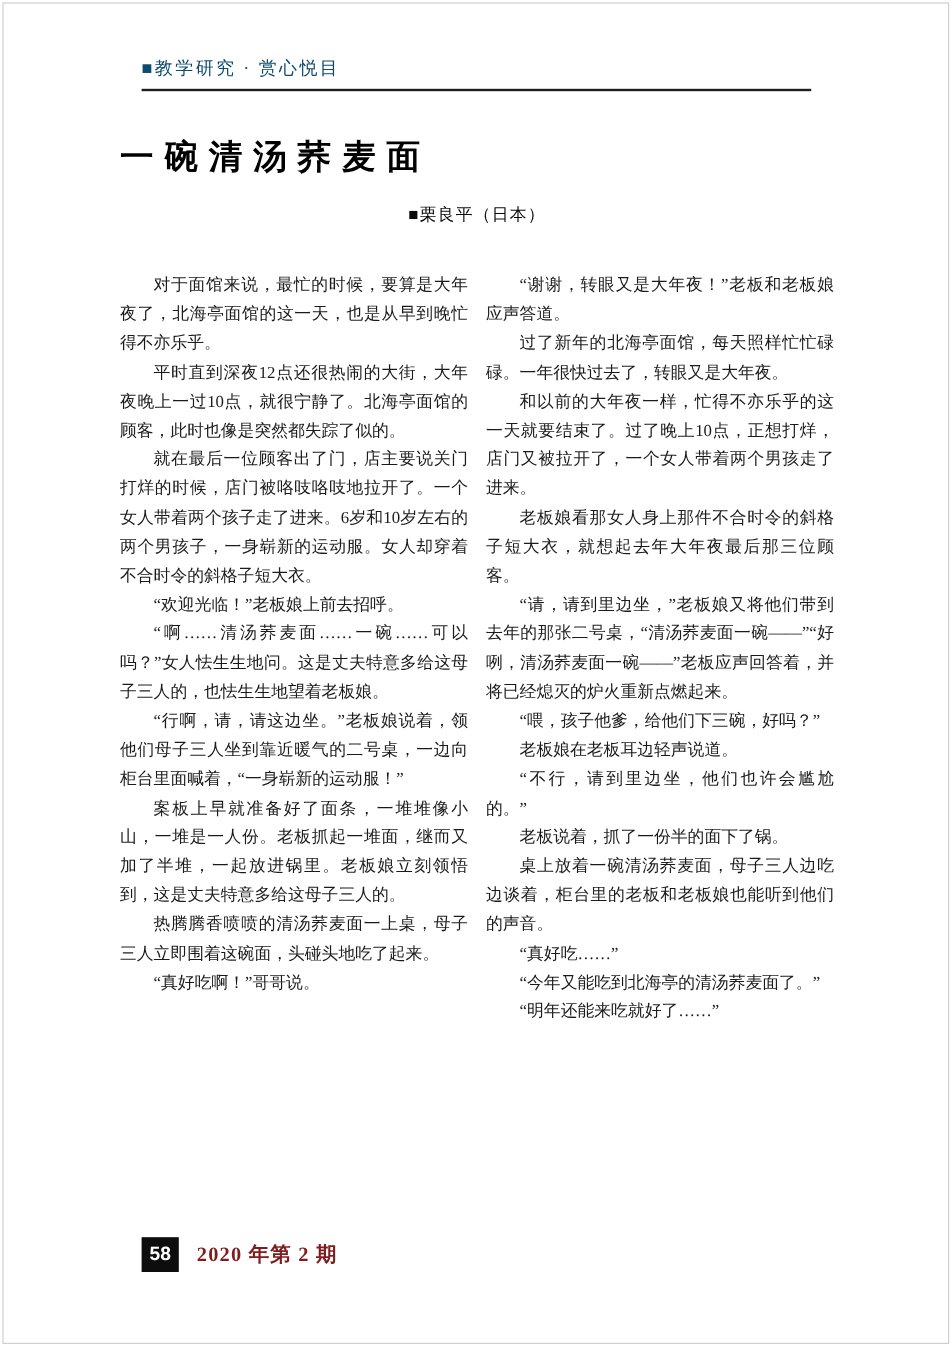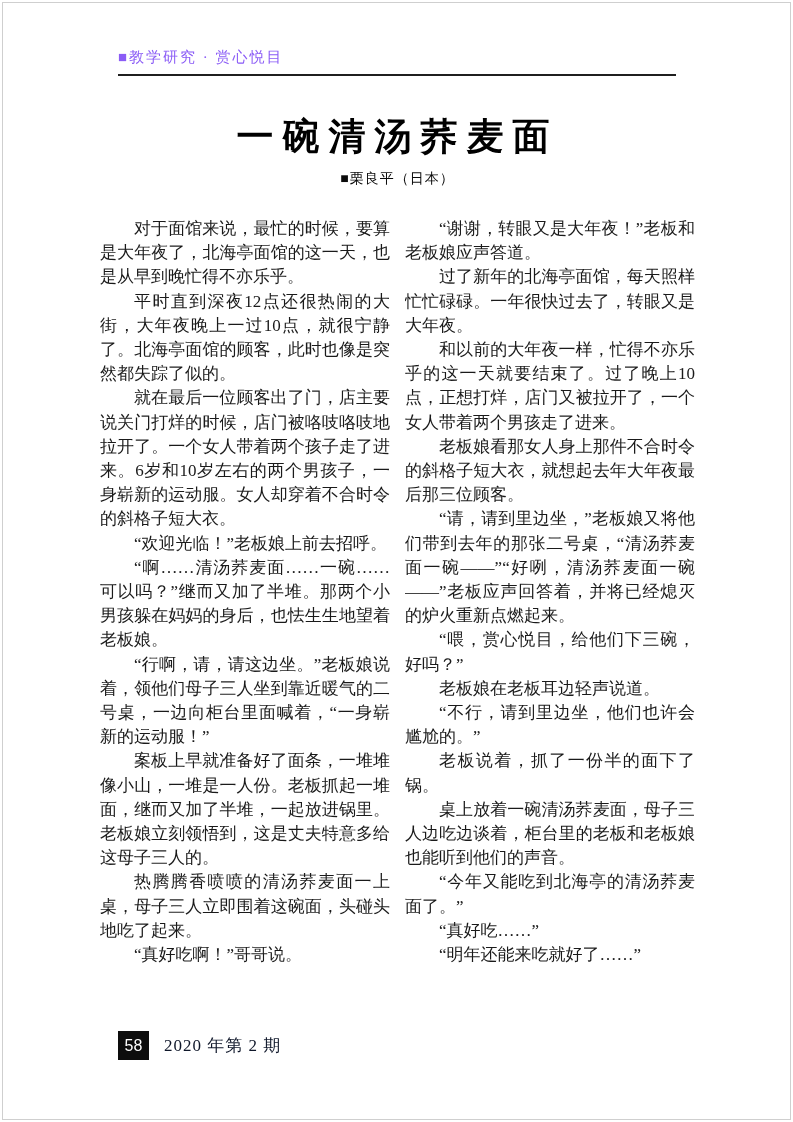--- a/index.html
+++ b/index.html
@@ -5,49 +5,49 @@
   html,body{margin:0;padding:0;background:#ffffff;}
   body{
     width:793px;height:1122px;position:relative;overflow:hidden;
     font-family:"Liberation Serif","DejaVu Serif",serif;
     color:#1a1a1a;
   }
   .sheet{position:absolute;inset:2px;border:1px solid #cfcfcf;pointer-events:none;}
   .header{
     position:absolute;left:118px;top:48px;width:558px;
     border-bottom:2px solid #1f1f1f;padding-bottom:7px;
-    font-size:15px;letter-spacing:2px;color:#8b5cf6;
+    font-size:15px;letter-spacing:2px;color:#0c4a6e;
   }
   .title{
     position:absolute;left:100px;top:112px;width:595px;margin:0;
-    text-align:center;font-size:37px;font-weight:900;letter-spacing:9px;
+    font-size:28px;font-weight:900;letter-spacing:9px;
     font-family:"DejaVu Serif","Liberation Serif",serif;color:#000;
   }
   .author{
     position:absolute;left:100px;top:170px;width:595px;
     text-align:center;font-size:14px;letter-spacing:1px;
     font-family:"Liberation Sans","DejaVu Sans",sans-serif;color:#0a0a0a;
   }
   .columns{
     position:absolute;left:100px;top:217px;width:595px;height:800px;
     display:flex;gap:15px;
   }
-  .col{width:290px;font-size:17px;line-height:24.2px;text-align:justify;overflow:hidden;}
+  .col{width:290px;font-size:14px;line-height:24.2px;text-align:justify;overflow:hidden;margin-top:10px;}
   .col p{margin:0;text-indent:2em;}
   .col p.noindent{text-indent:0;}
   .footer{
     position:absolute;left:118px;top:1031px;
-    display:flex;align-items:center;gap:15px;font-size:17px;
+    display:flex;align-items:center;gap:15px;font-size:17px;font-weight:bold;
   }
   .pagenum{
     display:flex;align-items:center;justify-content:center;
     width:31px;height:29px;background:#0d0d0d;color:#ffffff;
     font-family:"Liberation Sans","DejaVu Sans",sans-serif;font-size:16px;
   }
-  .issue{color:#0f172a;letter-spacing:1px;}
+  .issue{color:#7f1d1d;letter-spacing:1px;}
 </style>
 </head>
 <body>
 
 <div class="sheet"></div>
 
 <div class="header">
   <span>■教学研究 · 赏心悦目</span>
 </div>
 
@@ -55,40 +55,40 @@
 
 <div class="author">■栗良平（日本）</div>
 
 <div class="columns">
   <div class="col">
 
   <p>对于面馆来说，最忙的时候，要算是大年夜了，北海亭面馆的这一天，也是从早到晚忙得不亦乐乎。</p>
       <p>平时直到深夜12点还很热闹的大街，大年夜晚上一过10点，就很宁静了。北海亭面馆的顾客，此时也像是突然都失踪了似的。</p>
       <p>就在最后一位顾客出了门，店主要说关门打烊的时候，店门被咯吱咯吱地拉开了。一个女人带着两个孩子走了进来。6岁和10岁左右的两个男孩子，一身崭新的运动服。女人却穿着不合时令的斜格子短大衣。</p>
       <p>“欢迎光临！”老板娘上前去招呼。</p>
-      <p>“啊……清汤荞麦面……一碗……可以吗？”继而又加了半堆。那两个小男孩躲在妈妈的身后，也怯生生地望着老板娘。</p>
+      <p>“啊……清汤荞麦面……一碗……可以吗？”女人怯生生地问。这是丈夫特意多给这母子三人的，也怯生生地望着老板娘。</p>
       <p>“行啊，请，请这边坐。”老板娘说着，领他们母子三人坐到靠近暖气的二号桌，一边向柜台里面喊着，“一身崭新的运动服！”</p>
       <p>案板上早就准备好了面条，一堆堆像小山，一堆是一人份。老板抓起一堆面，继而又加了半堆，一起放进锅里。老板娘立刻领悟到，这是丈夫特意多给这母子三人的。</p>
       <p>热腾腾香喷喷的清汤荞麦面一上桌，母子三人立即围着这碗面，头碰头地吃了起来。</p>
       <p>“真好吃啊！”哥哥说。</p>
     </div>
   <div class="col">
 
       <p>“谢谢，转眼又是大年夜！”老板和老板娘应声答道。</p>
       <p>过了新年的北海亭面馆，每天照样忙忙碌碌。一年很快过去了，转眼又是大年夜。</p>
       <p>和以前的大年夜一样，忙得不亦乐乎的这一天就要结束了。过了晚上10点，正想打烊，店门又被拉开了，一个女人带着两个男孩走了进来。</p>
       <p>老板娘看那女人身上那件不合时令的斜格子短大衣，就想起去年大年夜最后那三位顾客。</p>
       <p>“请，请到里边坐，”老板娘又将他们带到去年的那张二号桌，“清汤荞麦面一碗——”“好咧，清汤荞麦面一碗——”老板应声回答着，并将已经熄灭的炉火重新点燃起来。</p>
-      <p>“喂，赏心悦目，给他们下三碗，好吗？”</p>
+      <p>“喂，孩子他爹，给他们下三碗，好吗？”</p>
       <p>老板娘在老板耳边轻声说道。</p>
       <p>“不行，请到里边坐，他们也许会尴尬的。”</p>
       <p>老板说着，抓了一份半的面下了锅。</p>
       <p>桌上放着一碗清汤荞麦面，母子三人边吃边谈着，柜台里的老板和老板娘也能听到他们的声音。</p>
+      <p>“真好吃……”</p>
       <p>“今年又能吃到北海亭的清汤荞麦面了。”</p>
-      <p>“真好吃……”</p>
       <p>“明年还能来吃就好了……”</p>
     </div>
 </div>
 
 <div class="footer">
   <span class="pagenum">58</span>
   <span class="issue">2020 年第 2 期</span>
 </div>
 
 </body></html>

